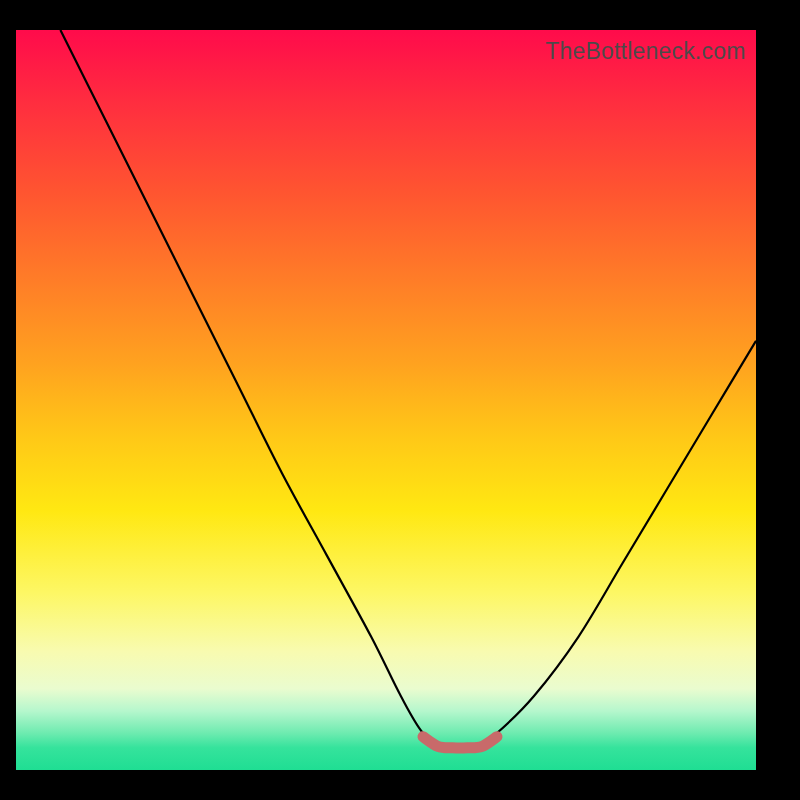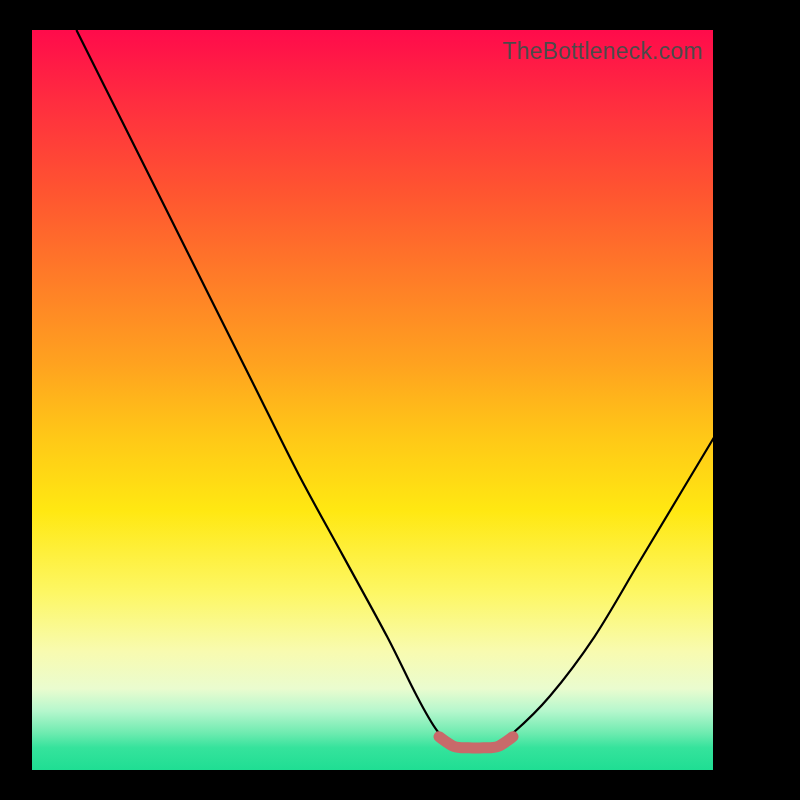--- a/index.html
+++ b/index.html
@@ -11,23 +11,23 @@
     overflow: hidden;
     font-family: Arial, Helvetica, sans-serif;
   }
   .chart-container {
     position: relative;
     width: 800px;
     height: 800px;
   }
   .plot-area {
     position: absolute;
-    left: 32px;
+    left: 16px;
     top: 30px;
-    width: 681px;
+    width: 740px;
     height: 740px;
     background: linear-gradient(to bottom,
       #ff0b4b 0%,
       #ff2e3f 10%,
       #ff5530 22%,
       #ff7a28 33%,
       #ffa21f 45%,
       #ffc817 55%,
       #ffe812 65%,
       #fdf764 76%,

